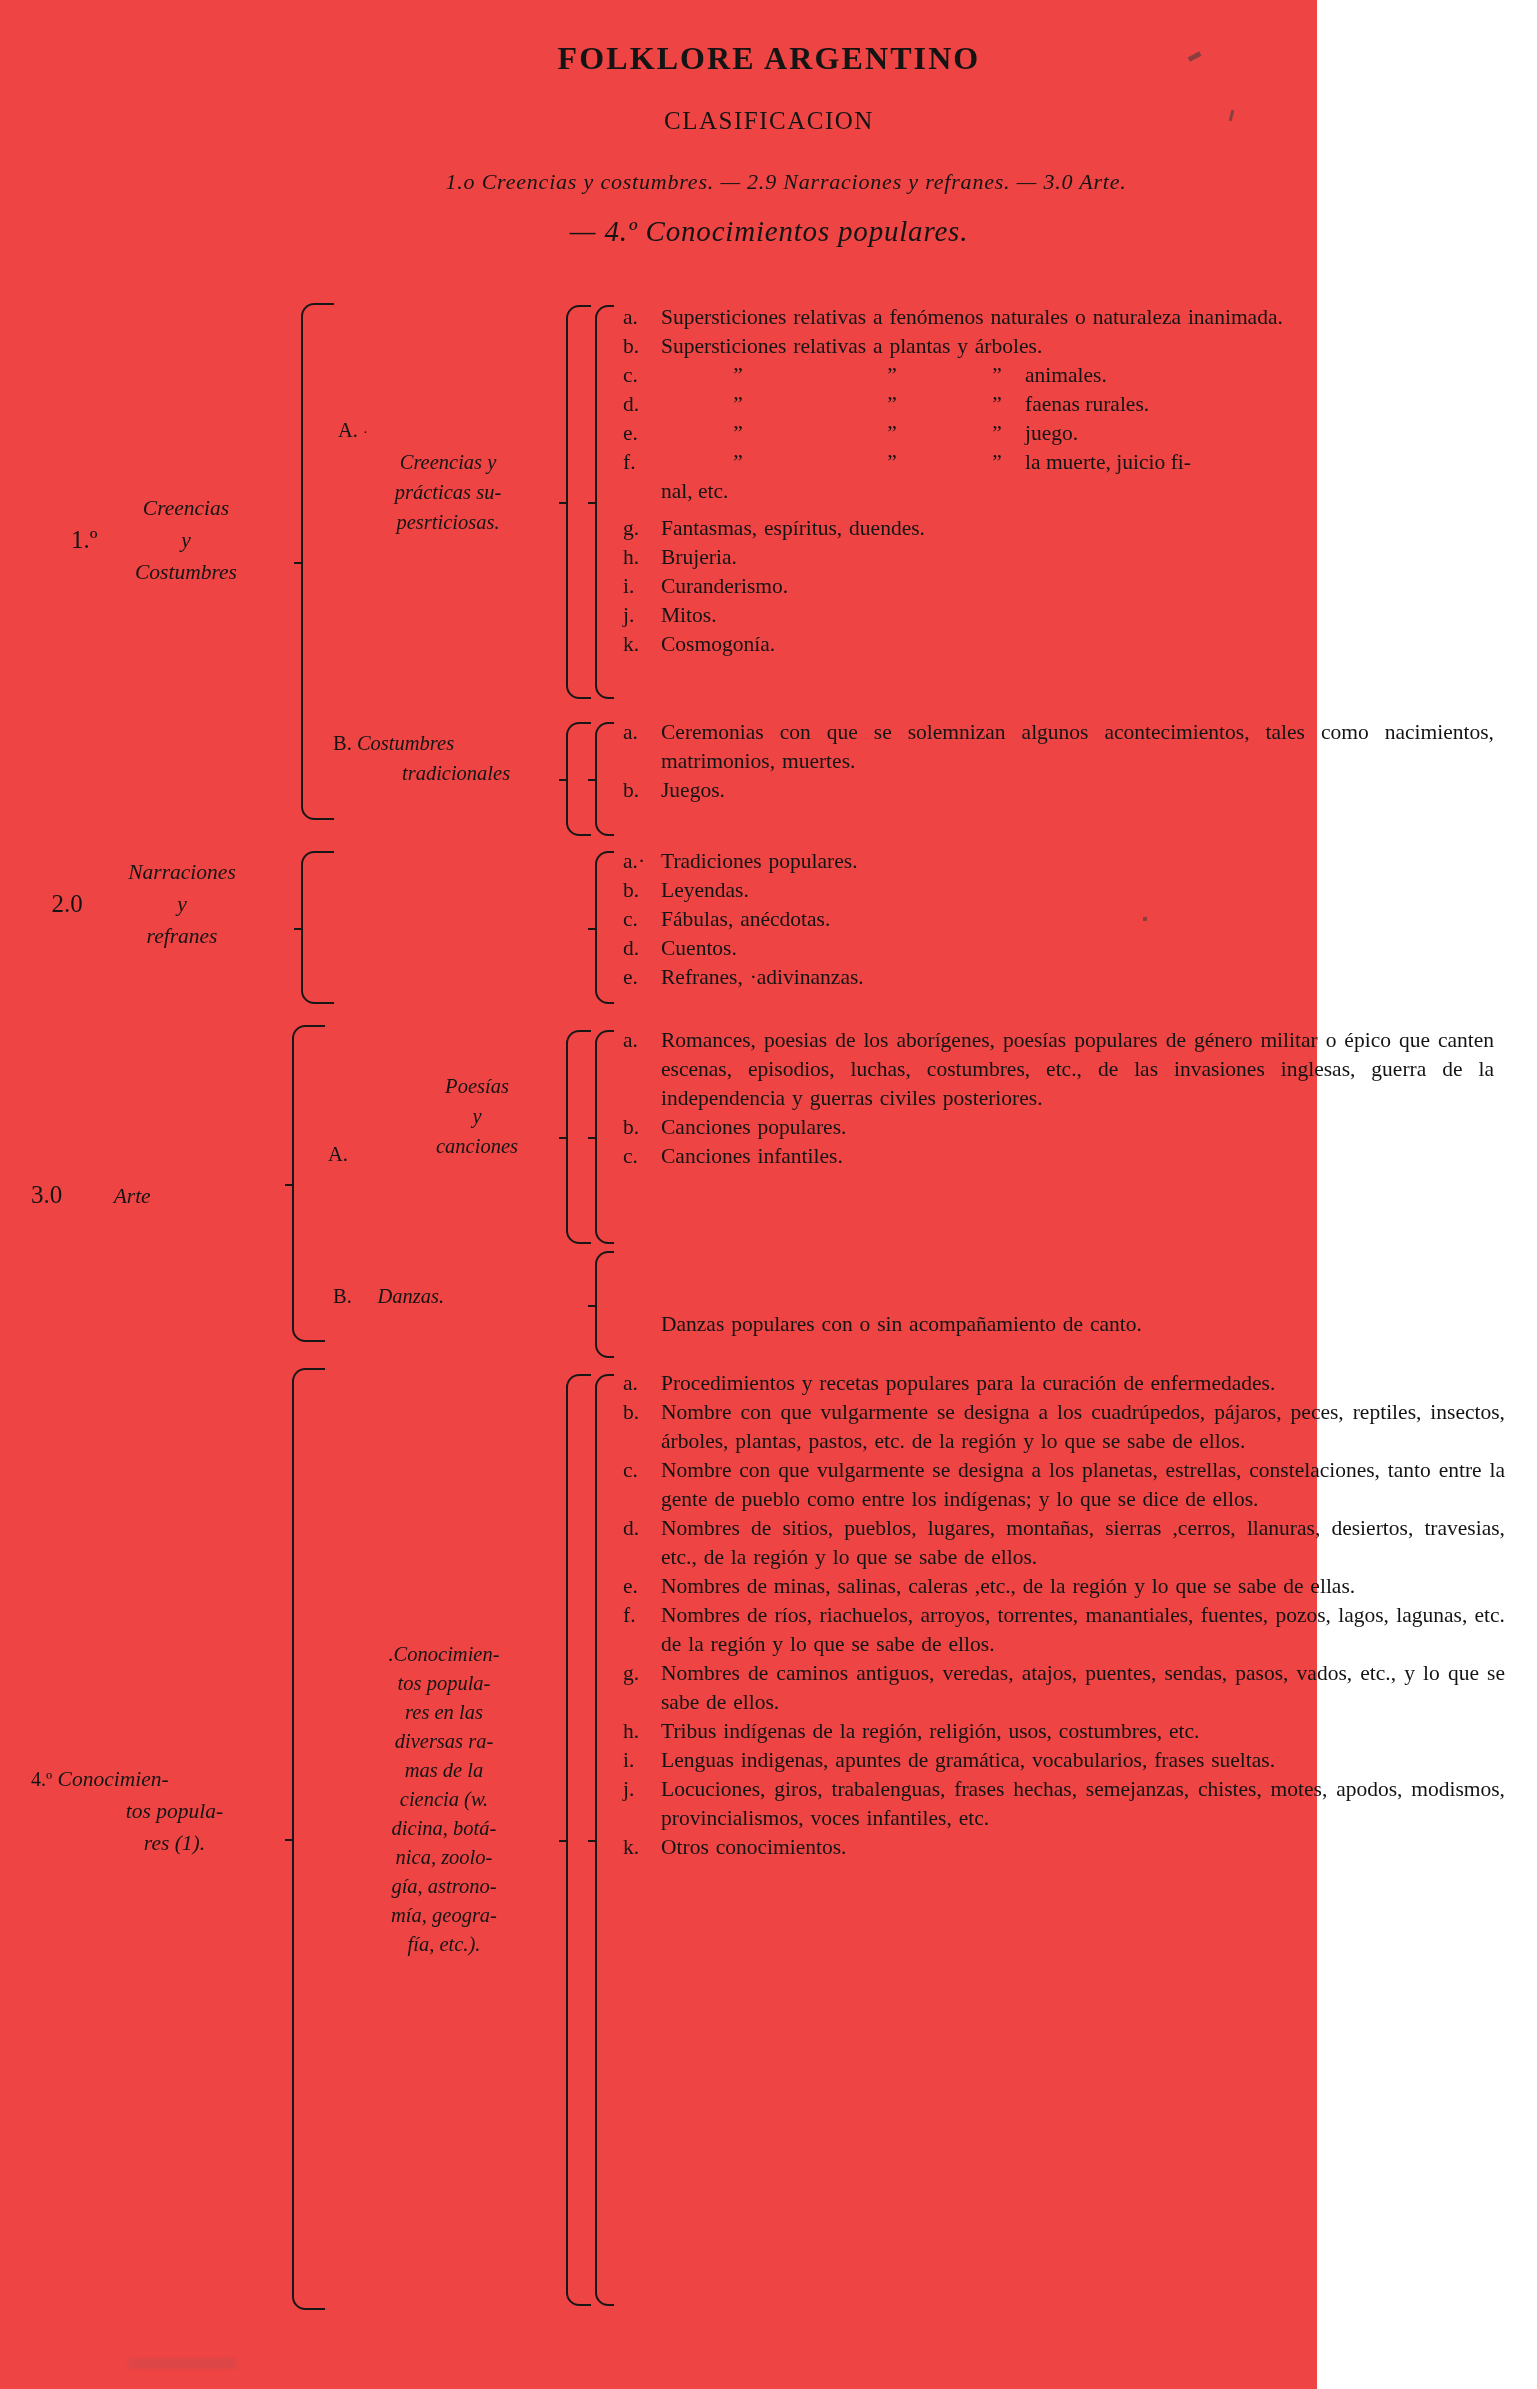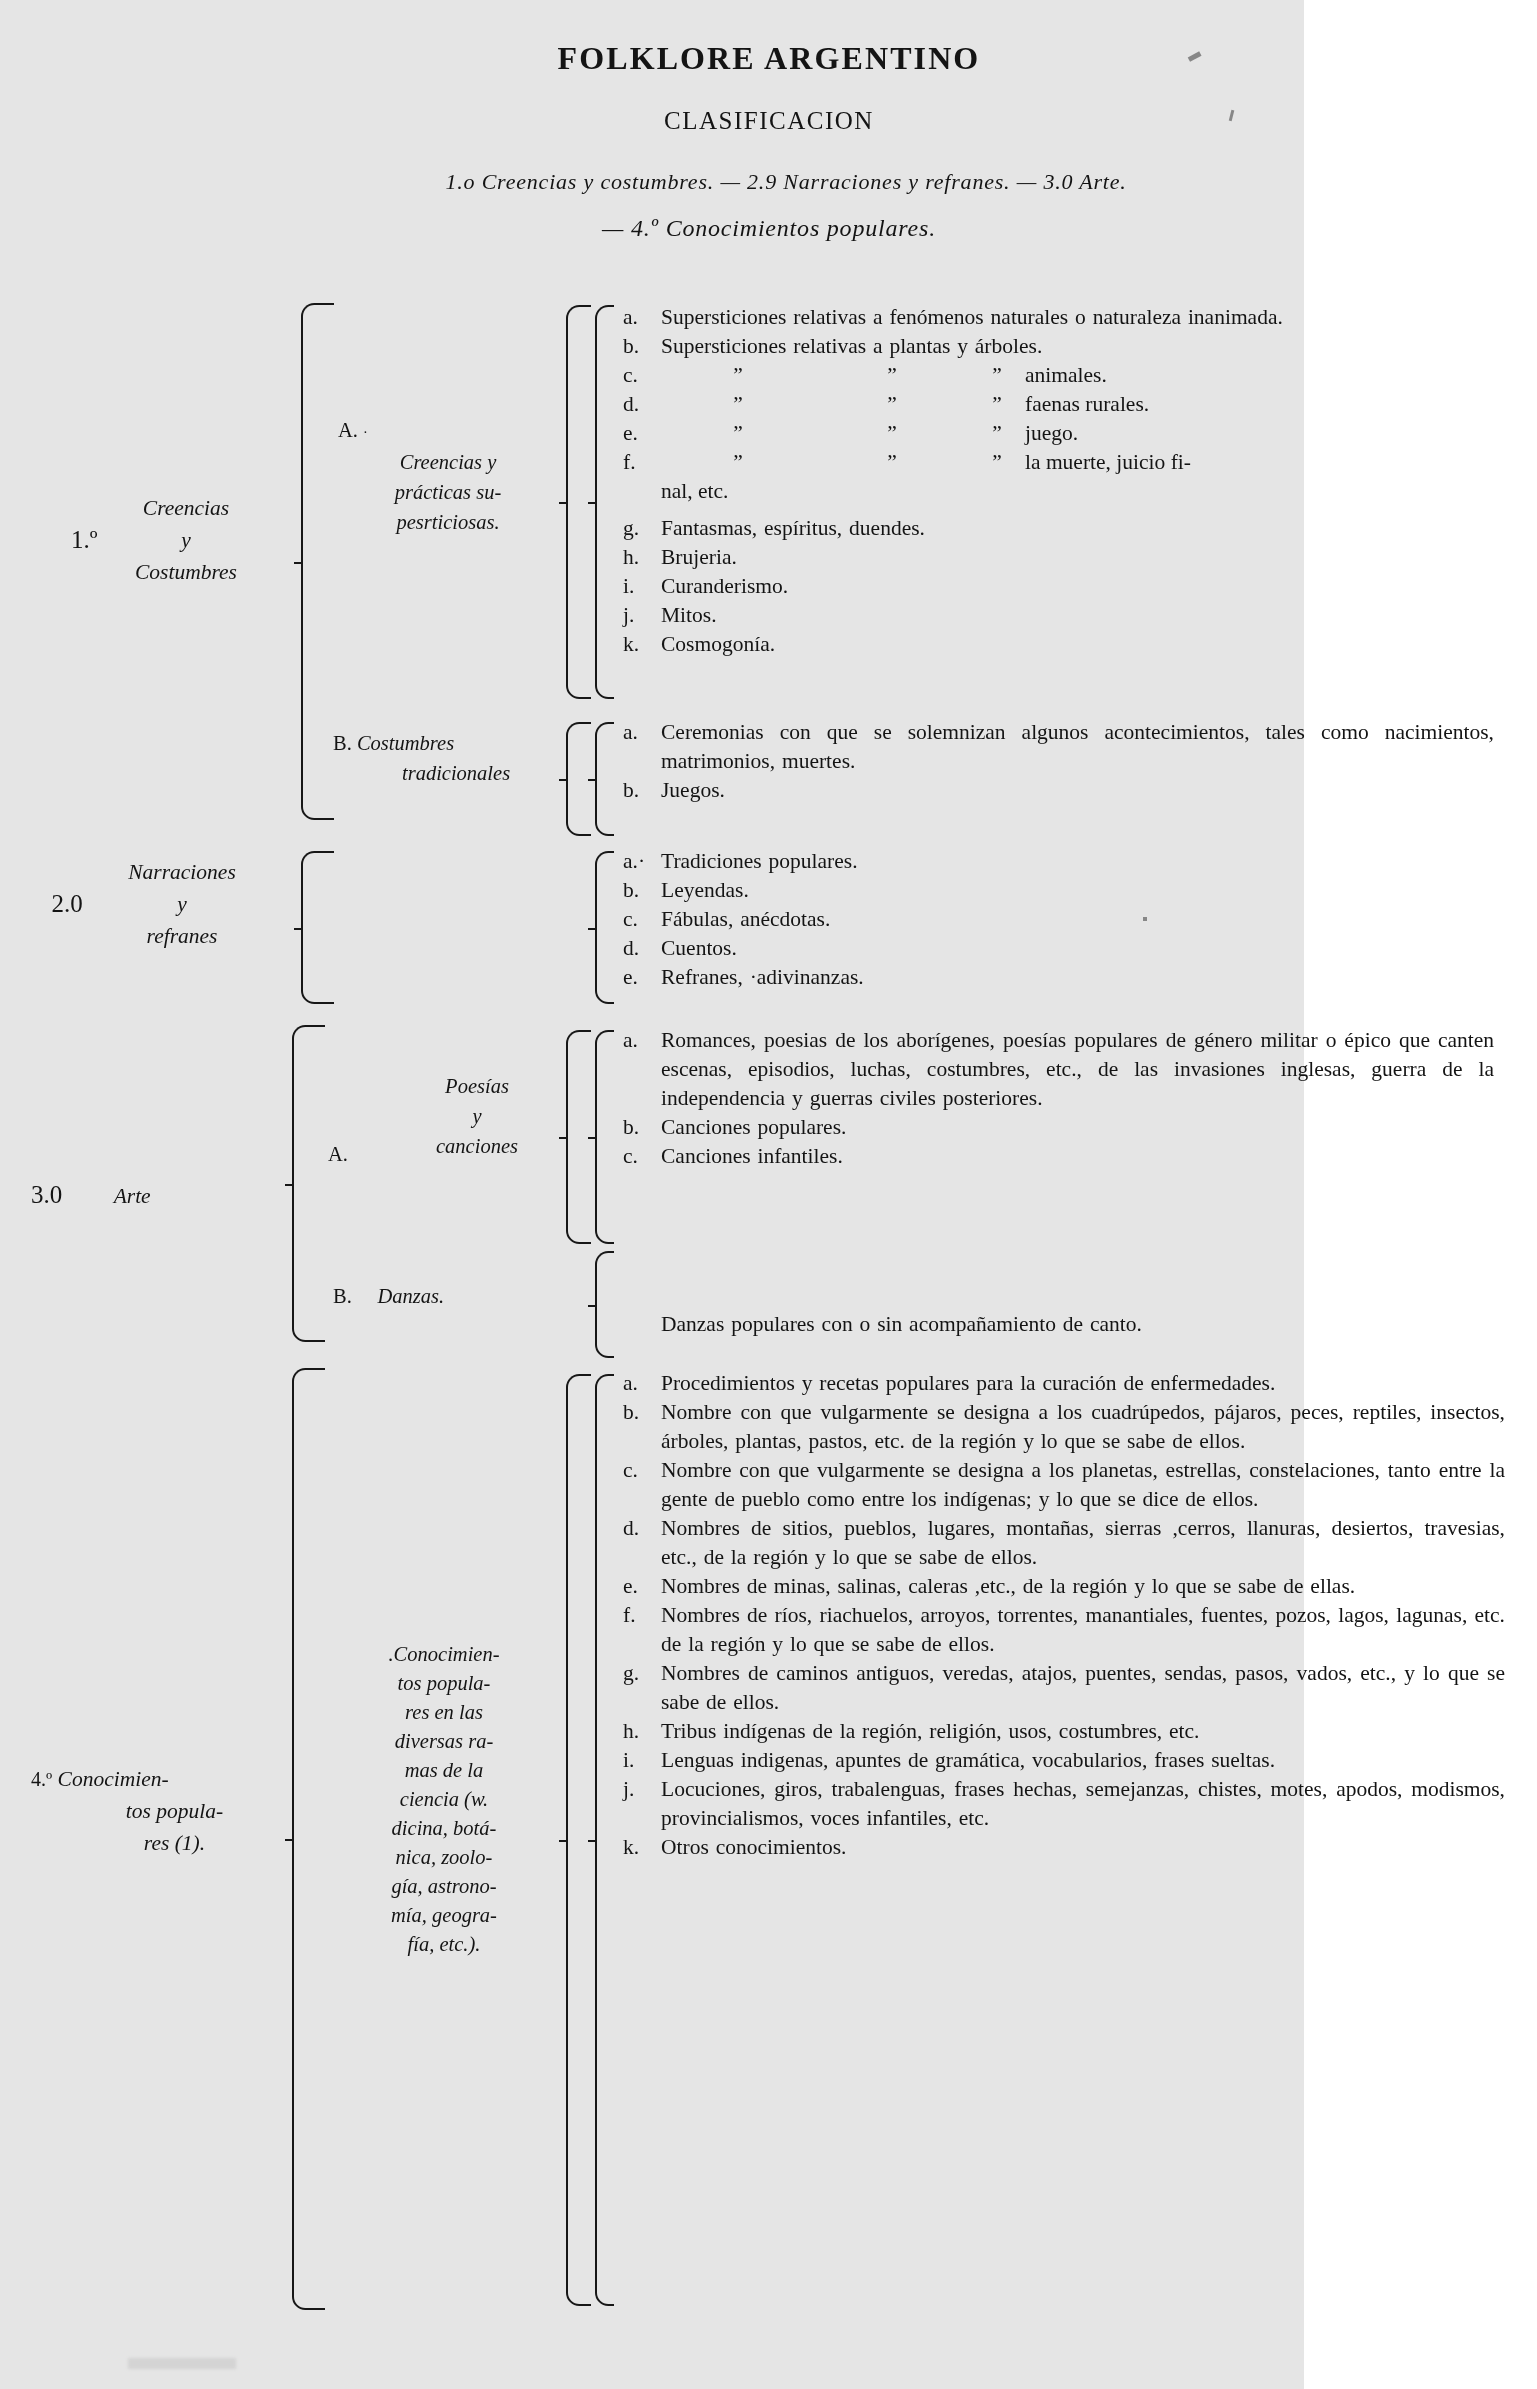--- a/index.html
+++ b/index.html
@@ -13,21 +13,22 @@
     height: 2389px;
     position: relative;
     font-family: "Liberation Serif", "DejaVu Serif", serif;
     color: #141414;
     overflow: hidden;
   }
   .page {
     position: relative;
     width: 1304px;
     height: 2389px;
-    background: #e5e5e5;
+    background: #ef4444;
+    padding-left: 13px;
   }
 
   
   .hdr-title {
     position: absolute;
     top: 40px; left: 0; width: 1538px;
     text-align: center;
     font-size: 32px;
     font-weight: bold;
     letter-spacing: 2.1px;
@@ -46,21 +47,21 @@
     text-align: center;
     font-size: 22px;
     font-style: italic;
     letter-spacing: 0.8px;
     margin-left: 17px;
   }
   .hdr-line2 {
     position: absolute;
     top: 215px; left: 0; width: 1538px;
     text-align: center;
-    font-size: 24px;
+    font-size: 29px;
     font-style: italic;
     letter-spacing: 0.8px;
   }
 
   
   .brace {
     position: absolute;
     border-left: 2.1px solid #171717;
     border-top: 2.1px solid #171717;
     border-bottom: 2.1px solid #171717;

